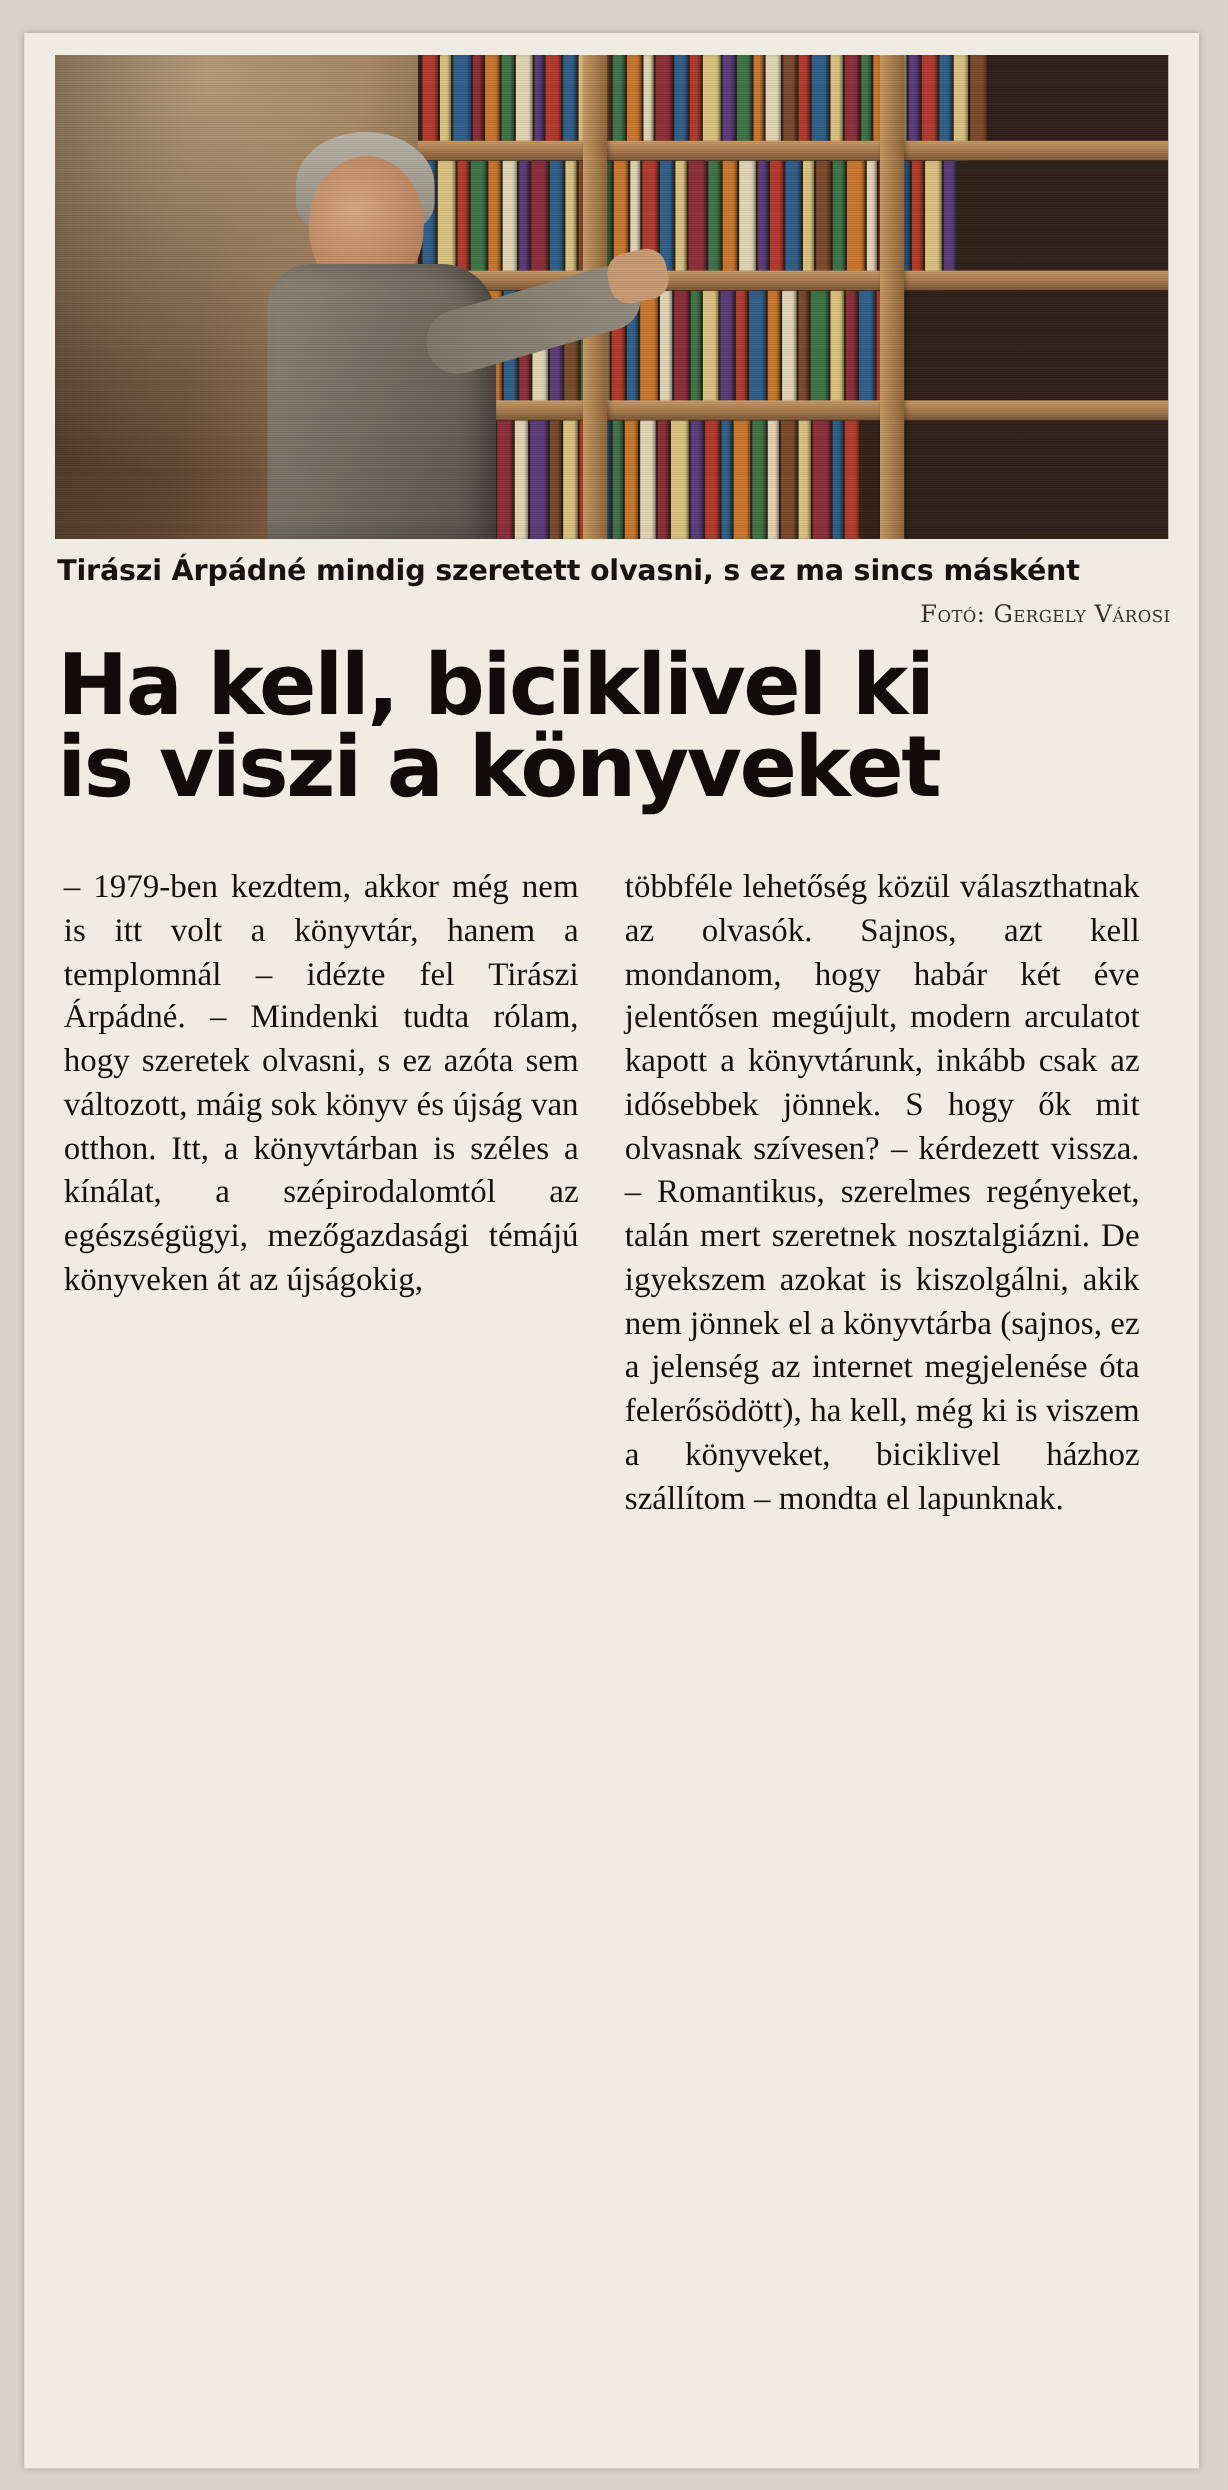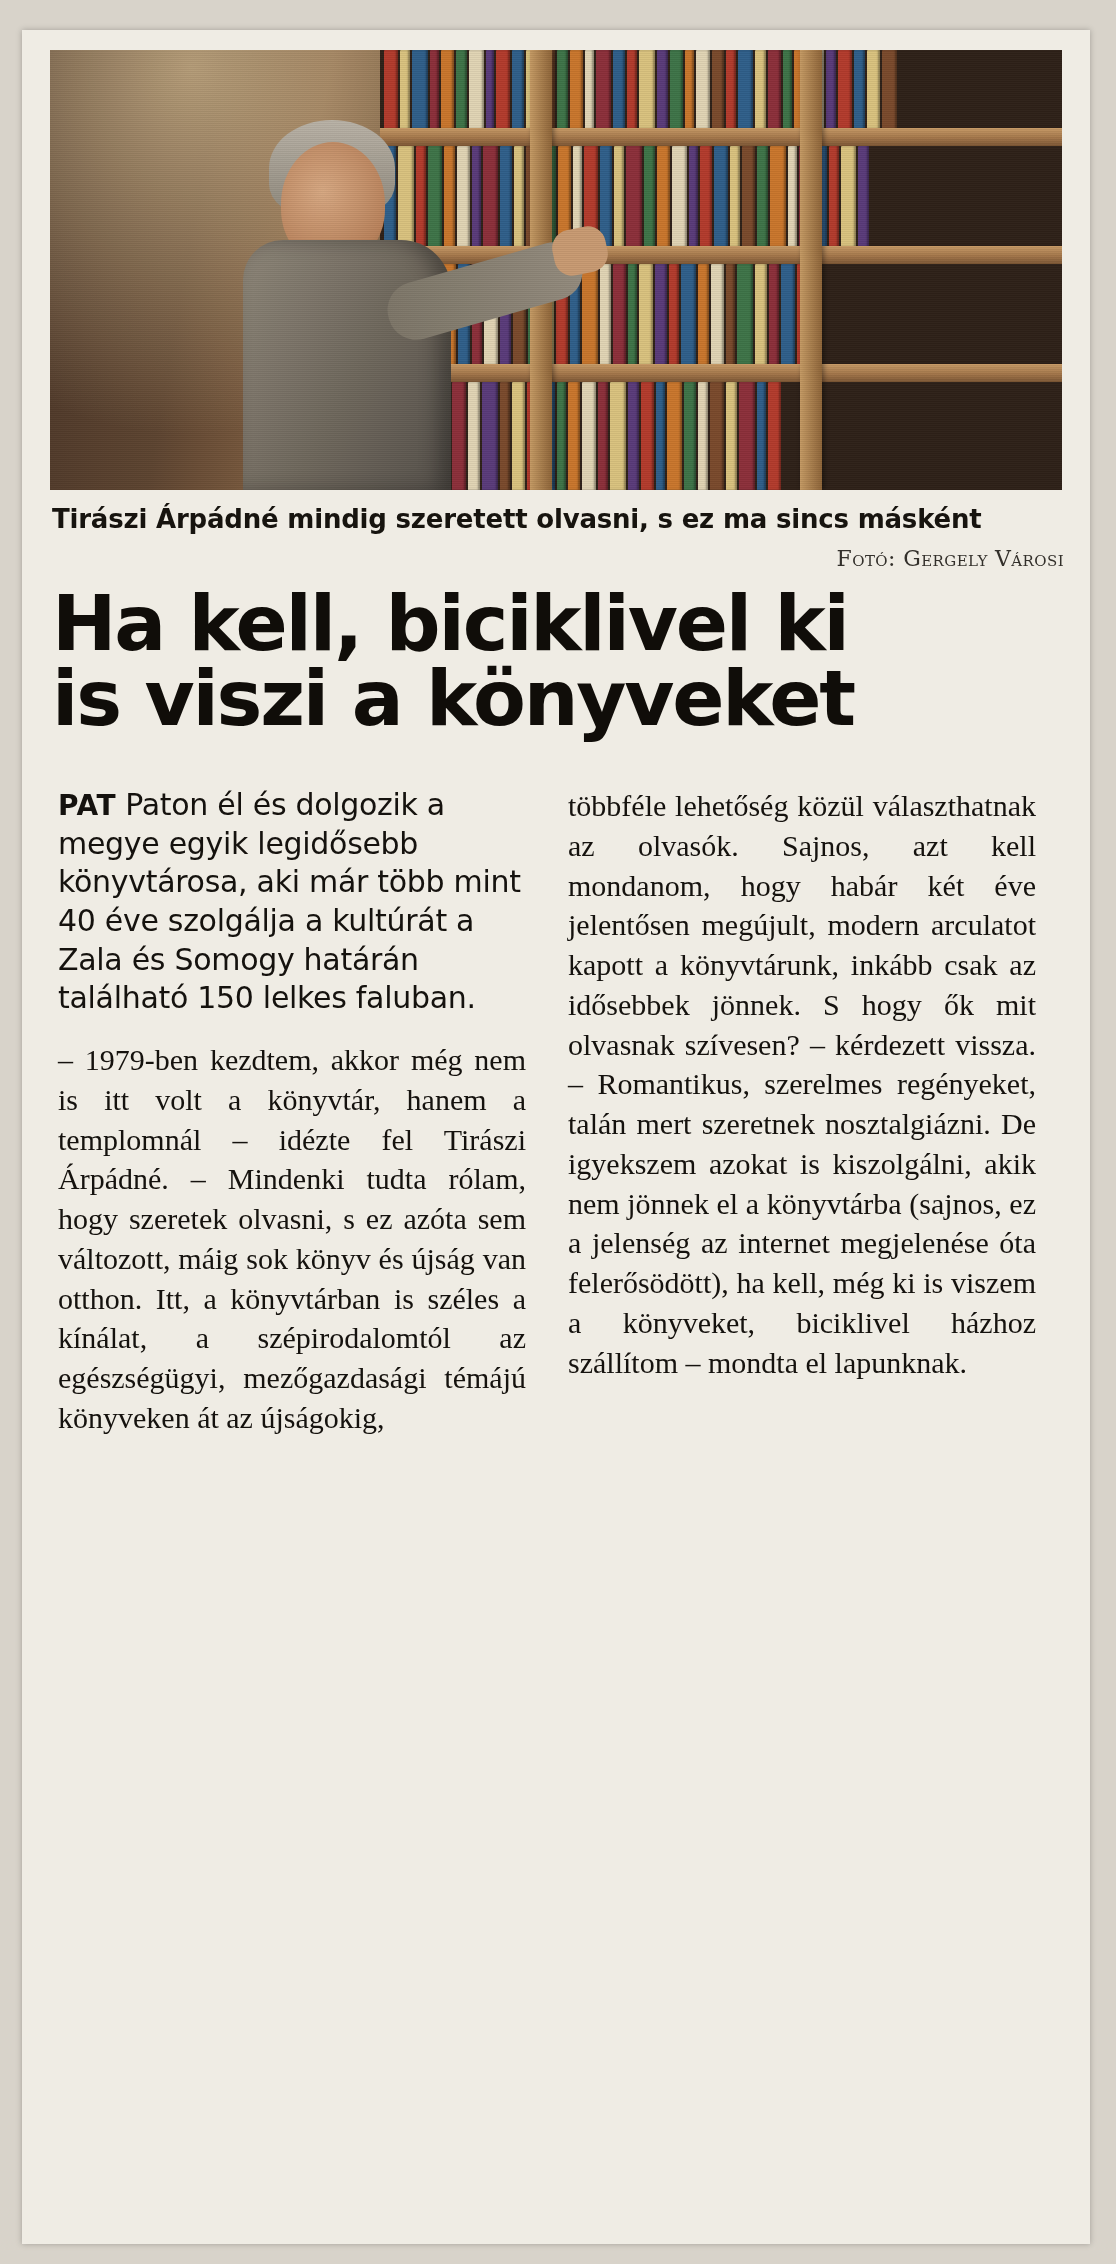--- a/index.html
+++ b/index.html
@@ -403,21 +403,20 @@
 
     <div class="caption">Tirászi Árpádné mindig szeretett olvasni, s ez ma sincs másként</div>
     <div class="credit">Fotó: Gergely Városi</div>
 
     <div class="headline">
       <div>Ha kell, biciklivel ki</div>
       <div>is viszi a könyveket</div>
     </div>
 
     <div class="col col-left">
-      <p class="lead"><span class="dateline">PAT</span> <span>Paton él és dolgozik a megye egyik legidősebb könyvtárosa, aki már több mint 40 éve szolgálja a kultúrát a Zala és Somogy határán található 150 lelkes faluban.</span></p>
       <p class="body">– 1979-ben kezdtem, akkor még nem is itt volt a könyvtár, hanem a templomnál – idézte fel Tirászi Árpádné. – Mindenki tudta rólam, hogy szeretek olvasni, s ez azóta sem változott, máig sok könyv és újság van otthon. Itt, a könyvtárban is széles a kínálat, a szépirodalomtól az egészségügyi, mezőgazdasági témájú könyveken át az újságokig,</p>
     </div>
 
     <div class="col col-right">
       <p class="body">többféle lehetőség közül választhatnak az olvasók. Sajnos, azt kell mondanom, hogy habár két éve jelentősen megújult, modern arculatot kapott a könyvtárunk, inkább csak az idősebbek jönnek. S hogy ők mit olvasnak szívesen? – kérdezett vissza. – Romantikus, szerelmes regényeket, talán mert szeretnek nosztalgiázni. De igyekszem azokat is kiszolgálni, akik nem jönnek el a könyvtárba (sajnos, ez a jelenség az internet megjelenése óta felerősödött), ha kell, még ki is viszem a könyveket, biciklivel házhoz szállítom – mondta el lapunknak.</p>
     </div>
 
   </div>
 </div>
 

